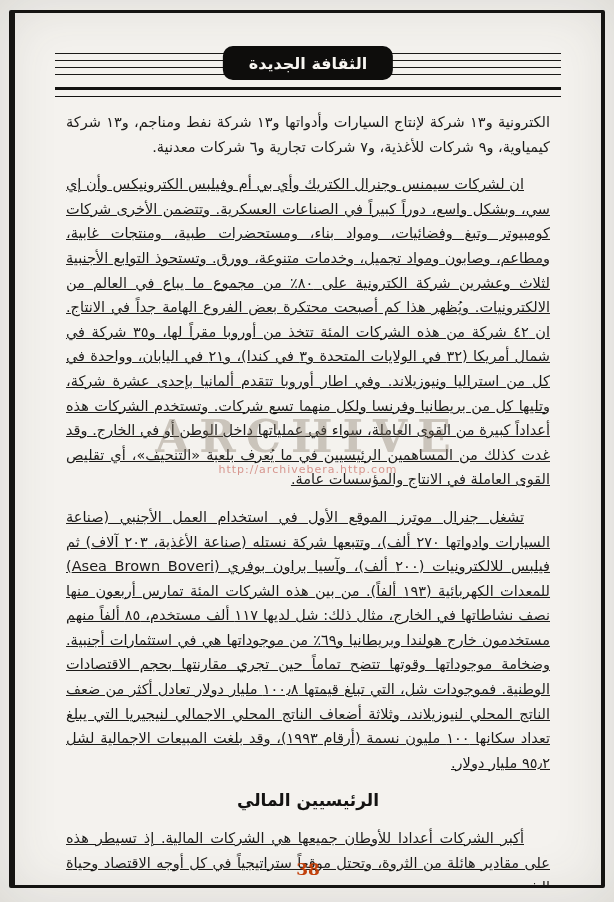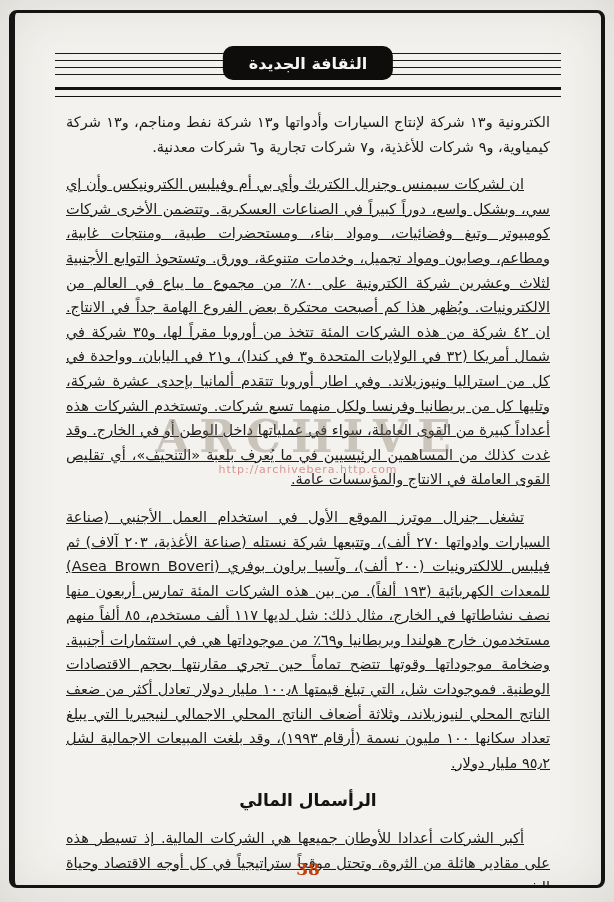--- a/index.html
+++ b/index.html
@@ -11,21 +11,21 @@
   .page{
     position:relative;width:614px;height:902px;
     background:#f4f2ee;
     overflow:hidden;
     box-shadow:inset 0 0 60px rgba(60,55,50,.14);
   }
   .frame{
     position:absolute;top:10px;left:9px;right:9px;bottom:14px;
     border:3px solid #151412;
     border-left-width:6px;border-right-width:4px;
-    border-radius:8px;
+    border-radius:2px;
     overflow:hidden;
   }
   .content{
     position:absolute;inset:0;
     padding:36px 38px 0 38px;
     box-sizing:border-box;
   }
   
   .band{position:relative;height:30px;margin:0 2px;}
   .band .line{position:absolute;left:0;right:0;height:1px;background:#1b1a18;}
@@ -102,21 +102,21 @@
         <div class="cartouche">
           <span>الثقافة الجديدة</span>
         </div>
       </div>
       <div class="header-rule"></div>
 
       <div class="body-text">
         <p class="para">الكترونية و١٣ شركة لإنتاج السيارات وأدواتها و١٣ شركة نفط ومناجم، و١٣ شركة كيمياوية، و٩ شركات للأغذية، و٧ شركات تجارية و٦ شركات معدنية.</p>
         <p class="para indent">ان لشركات سيمنس وجنرال الكتريك وأي بي أم وفيلبس الكترونيكس وأن إي سي، وبشكل واسع، دوراً كبيراً في الصناعات العسكرية. وتتضمن الأخرى شركات كومبيوتر وتبغ وفضائيات، ومواد بناء، ومستحضرات طبية، ومنتجات غابية، ومطاعم، وصابون ومواد تجميل، وخدمات متنوعة، وورق. وتستحوذ التوابع الأجنبية لثلاث وعشرين شركة الكترونية على ٨٠٪ من مجموع ما يباع في العالم من الالكترونيات. ويُظهر هذا كم أصبحت محتكرة بعض الفروع الهامة جداً في الانتاج. ان ٤٢ شركة من هذه الشركات المئة تتخذ من أوروبا مقراً لها، و٣٥ شركة في شمال أمريكا (٣٢ في الولايات المتحدة و٣ في كندا)، و٢١ في اليابان، وواحدة في كل من استراليا ونيوزيلاند. وفي اطار أوروبا تتقدم ألمانيا بإحدى عشرة شركة، وتليها كل من بريطانيا وفرنسا ولكل منهما تسع شركات. وتستخدم الشركات هذه أعداداً كبيرة من القوى العاملة، سواء في عملياتها داخل الوطن أو في الخارج. وقد غدت كذلك من المساهمين الرئيسيين في ما يُعرف بلعبة «التنحيف»، أي تقليص القوى العاملة في الانتاج والمؤسسات عامة.</p>
         <p class="para indent">تشغل جنرال موترز الموقع الأول في استخدام العمل الأجنبي (صناعة السيارات وادواتها ٢٧٠ ألف)، وتتبعها شركة نستله (صناعة الأغذية، ٢٠٣ آلاف) ثم فيلبس للالكترونيات (٢٠٠ ألف)، وآسيا براون بوفري (Asea Brown Boveri) للمعدات الكهربائية (١٩٣ ألفاً). من بين هذه الشركات المئة تمارس أربعون منها نصف نشاطاتها في الخارج، مثال ذلك: شل لديها ١١٧ ألف مستخدم، ٨٥ ألفاً منهم مستخدمون خارج هولندا وبريطانيا و٦٩٪ من موجوداتها هي في استثمارات أجنبية. وضخامة موجوداتها وقوتها تتضح تماماً حين تجري مقارنتها بحجم الاقتصادات الوطنية. فموجودات شل، التي تبلغ قيمتها ١٠٠٫٨ مليار دولار تعادل أكثر من ضعف الناتج المحلي لنيوزيلاند، وثلاثة أضعاف الناتج المحلي الاجمالي لنيجيريا التي يبلغ تعداد سكانها ١٠٠ مليون نسمة (أرقام ١٩٩٣)، وقد بلغت المبيعات الاجمالية لشل ٩٥٫٢ مليار دولار.</p>
-        <h2 class="section-heading">الرأسمال المالي</h2>
+        <h2 class="section-heading">الرئيسيين المالي</h2>
         <p class="para indent">أكبر الشركات أعدادا للأوطان جميعها هي الشركات المالية. إذ تسيطر هذه على مقادير هائلة من الثروة، وتحتل موقعاً ستراتيجياً في كل أوجه الاقتصاد وحياة الشعوب</p>
       </div>
     </div>
 
     <div class="watermark">
       <div class="wm-text">ARCHIVE</div>
       <div class="wm-url">http://archivebera.http.com</div>
     </div>
 
     <div class="page-number">38</div>

